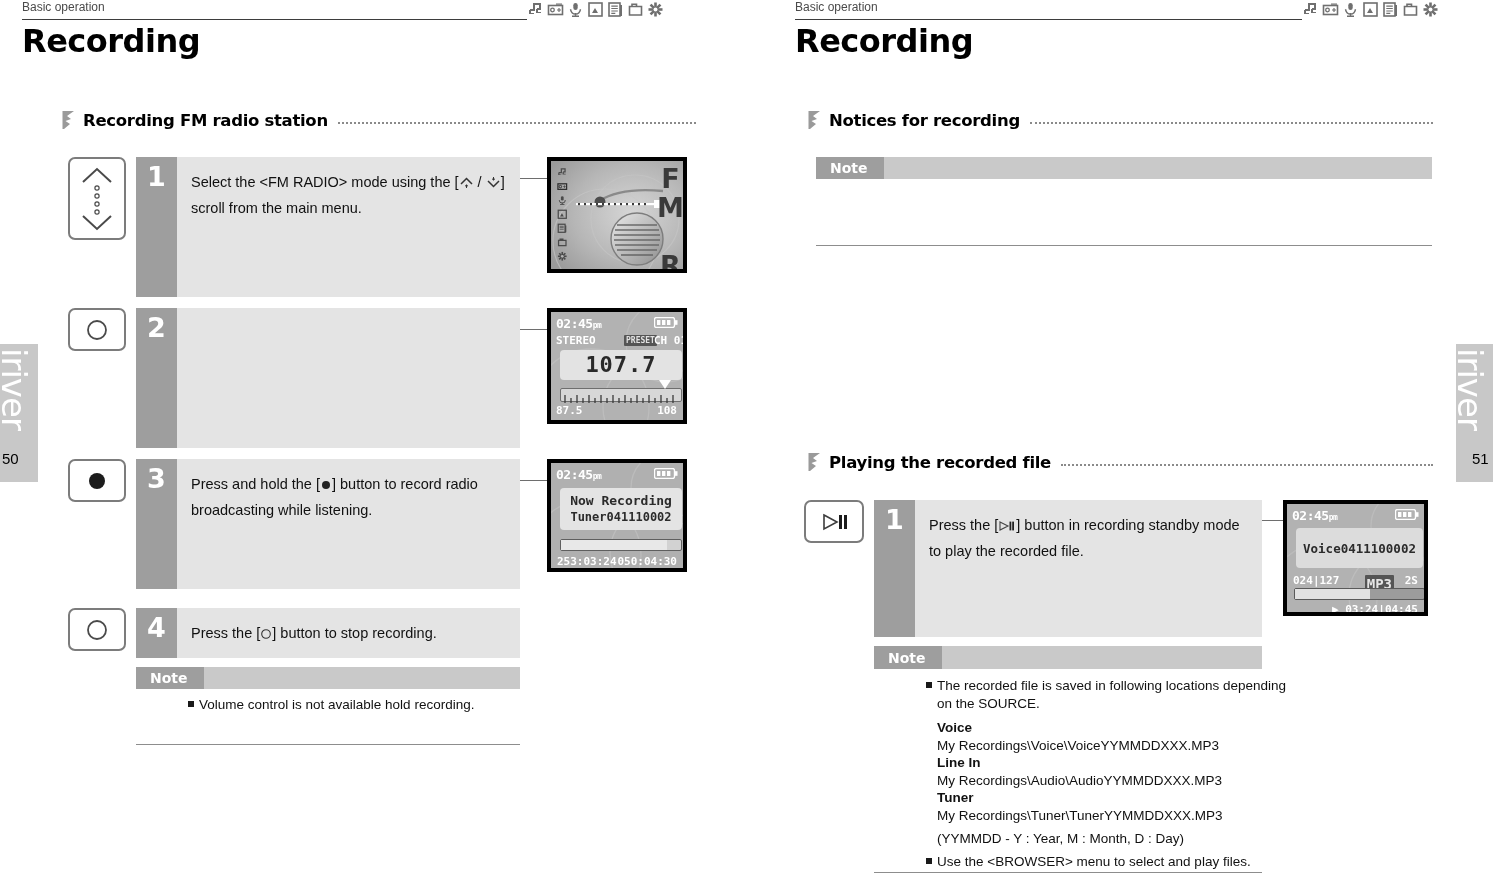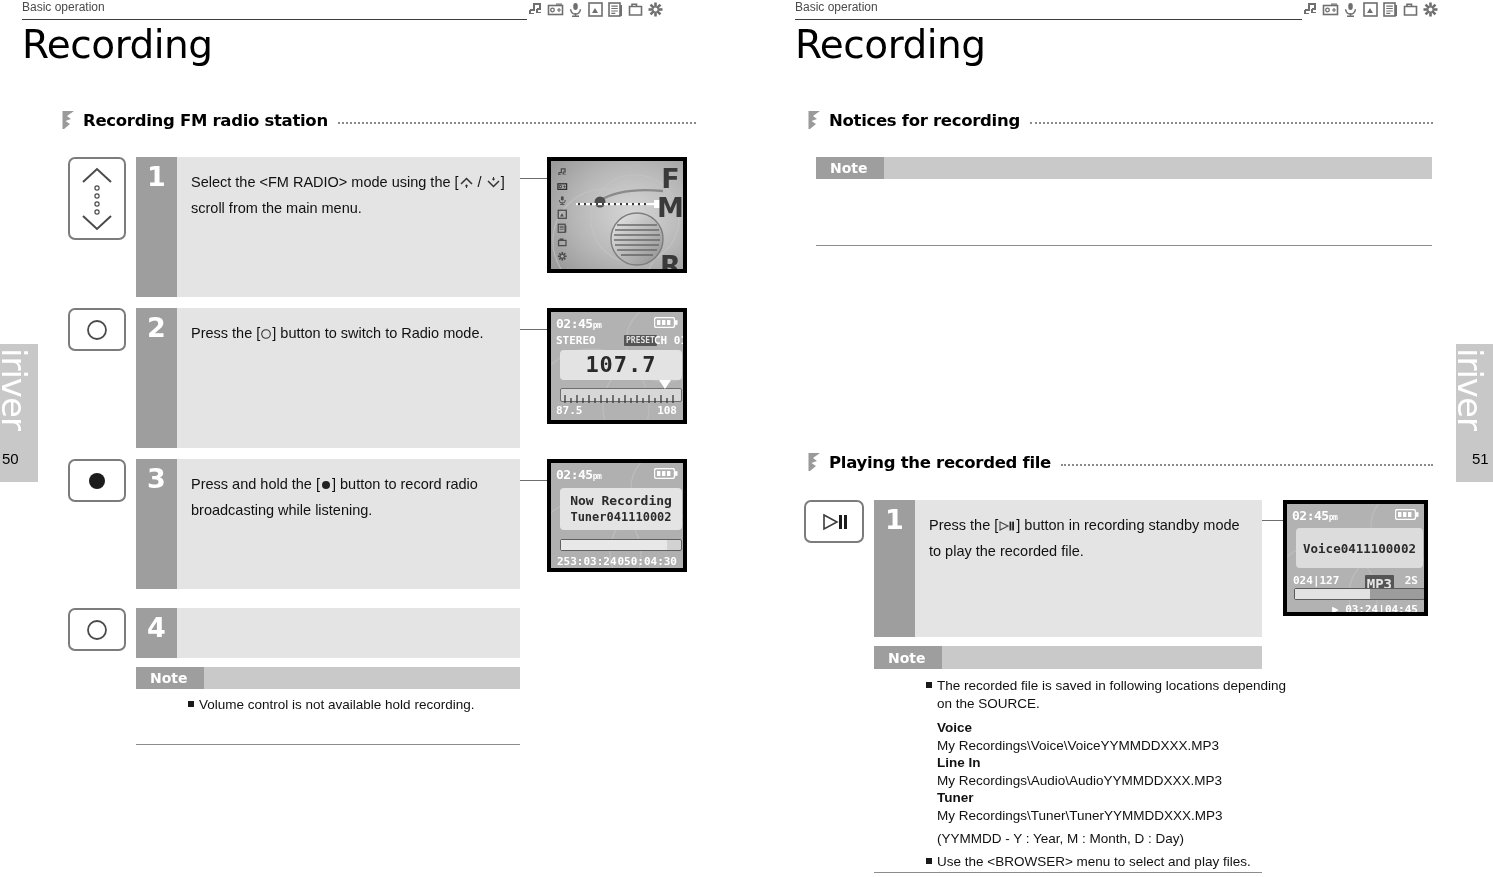--- a/index.html
+++ b/index.html
@@ -52,21 +52,21 @@
     position: absolute; left: 22px; top: 19px; height: 1px;
     background: #3d3d3d;
   }
   .hdr-icons {
     position: absolute; top: 1px; display: flex; gap: 3px; align-items: center;
   }
   .hdr-icons svg { display: block; }
 
   .chapter-title {
     position: absolute;
-    font-size: 39px; font-weight: normal; color: #000;
+    font-size: 32px; font-weight: bold; color: #000;
     letter-spacing: -0.5px;
     font-family: "DejaVu Sans", sans-serif;
   }
   .chapter-caret {
     position: absolute;
     width: 0; height: 0;
   }
 
   
   .sect { position: absolute; display: flex; align-items: center; }
@@ -364,25 +364,20 @@
       </div>
     </div>
 
     <div class="keybox" style="left:68px; top:308px; width:58px; height:43px;">
       <svg width="22" height="22" viewBox="0 0 22 22">
         <circle cx="11" cy="11" r="9" fill="none" stroke="#4a4a4a" stroke-width="1.8"></circle>
       </svg>
     </div>
     <div class="step" style="left:136px; top:308px; width:384px; height:140px;">
       <div class="step-num">2</div>
-      <div class="step-text">
-        <span>Press the [</span><svg class="inl" width="12" height="12" viewBox="0 0 12 12">
-            <circle cx="6" cy="6" r="4.3" fill="none" stroke="#333" stroke-width="1.1"></circle>
-          </svg><span>] button to switch to Radio mode.</span>
-      </div>
     </div>
     <div class="leader" style="left:520px; top:329px; width:27px;"></div>
 
     <div class="devscreen" style="left:547px; top:308px; width:140px; height:116px;">
       <div class="lcd">
         <svg width="140" height="116" viewBox="0 0 140 116" style="position:absolute;left:0;top:0;">
           <rect width="140" height="116" fill="#b2b2b2"></rect>
           <circle cx="100" cy="95" r="48" fill="none" stroke="#bdbdbd" stroke-width="1.3"></circle>
           <circle cx="40" cy="95" r="58" fill="none" stroke="#bcbcbc" stroke-width="1.3"></circle>
           <circle cx="115" cy="30" r="40" fill="none" stroke="#bcbcbc" stroke-width="1.3"></circle>
@@ -481,20 +476,25 @@
       </div>
     </div>
 
     <div class="keybox" style="left:68px; top:608px; width:58px; height:43px;">
       <svg width="22" height="22" viewBox="0 0 22 22">
         <circle cx="11" cy="11" r="9" fill="none" stroke="#4a4a4a" stroke-width="1.8"></circle>
       </svg>
     </div>
     <div class="step" style="left:136px; top:608px; width:384px; height:50px;">
       <div class="step-num">4</div>
+      <div class="step-text">
+        <span>Press the [</span><svg class="inl" width="12" height="12" viewBox="0 0 12 12">
+            <circle cx="6" cy="6" r="4.3" fill="none" stroke="#333" stroke-width="1.1"></circle>
+          </svg><span>] button to stop recording.</span>
+      </div>
     </div>
 
     <div class="notebar" style="left:136px; top:667px; width:384px; height:22px;">
       <div class="tag">Note</div>
     </div>
     <div class="notebody" style="left:188px; top:696px; width:340px;">
       <div class="nb-item">
         <span class="nb-bullet"></span>
         <span class="nb-text">Volume control is not available hold recording.</span>
       </div>

